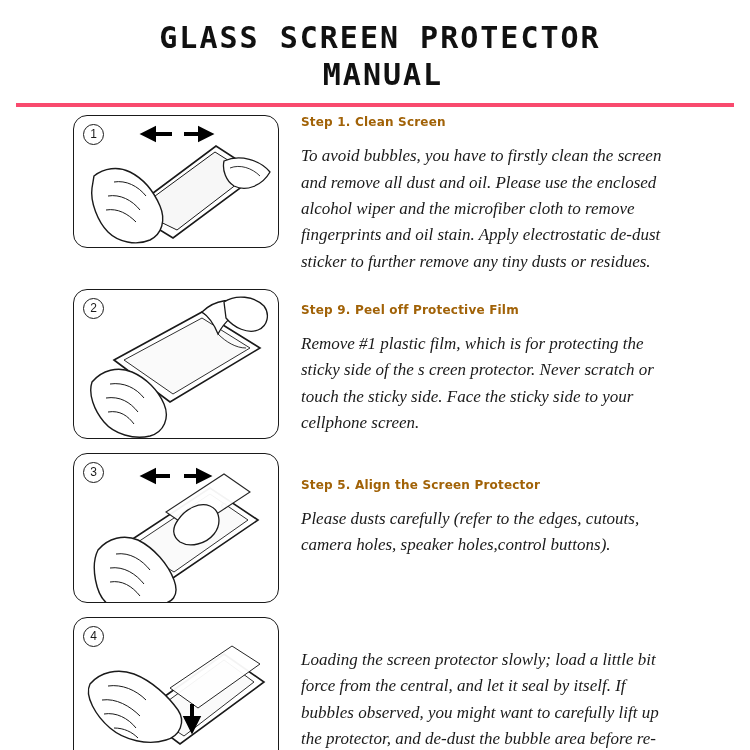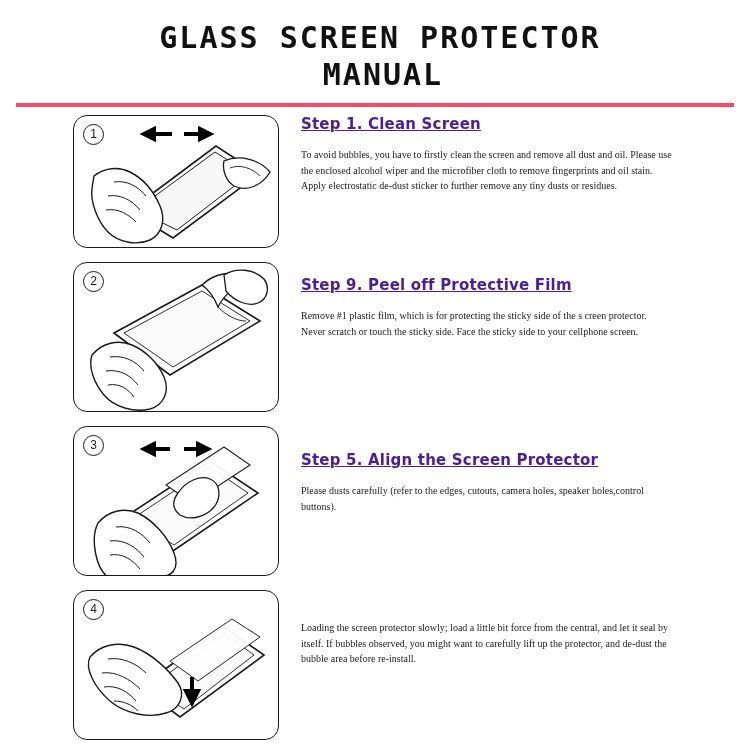--- a/index.html
+++ b/index.html
@@ -79,33 +79,33 @@
     color: #1a1a1a;
   }
   .text-col {
     flex: 1 1 auto;
     padding-left: 22px;
     padding-top: 2px;
   }
   .step-heading {
     font-family: "DejaVu Sans", sans-serif;
     font-weight: bold;
-    font-size: 15px;
-    color: #4c1d95;
+    font-size: 12px;
+    color: #a16207;
     margin: 0 0 14px 0;
     letter-spacing: .2px;
-    text-decoration: underline;
   }
   .step-body {
     font-family: "Liberation Serif", serif;
-    font-size: 10px;
+    font-size: 17px;
     line-height: 1.55;
     color: #1a1a1a;
     margin: 0;
     max-width: 372px;
+    font-style: italic;
   }
   
   .row-1 .text-col { padding-top: 0px; }
   .row-2 .text-col { padding-top: 14px; }
   .row-3 .text-col { padding-top: 25px; }
   .row-4 .text-col { padding-top: 30px; }
   .row-2 .fig, .row-3 .fig, .row-4 .fig { height: 150px; }
   .row-1 .fig { height: 133px; }
   .row-2 { margin-top: 2px; }
   .row-3 { margin-top: 2px; }

